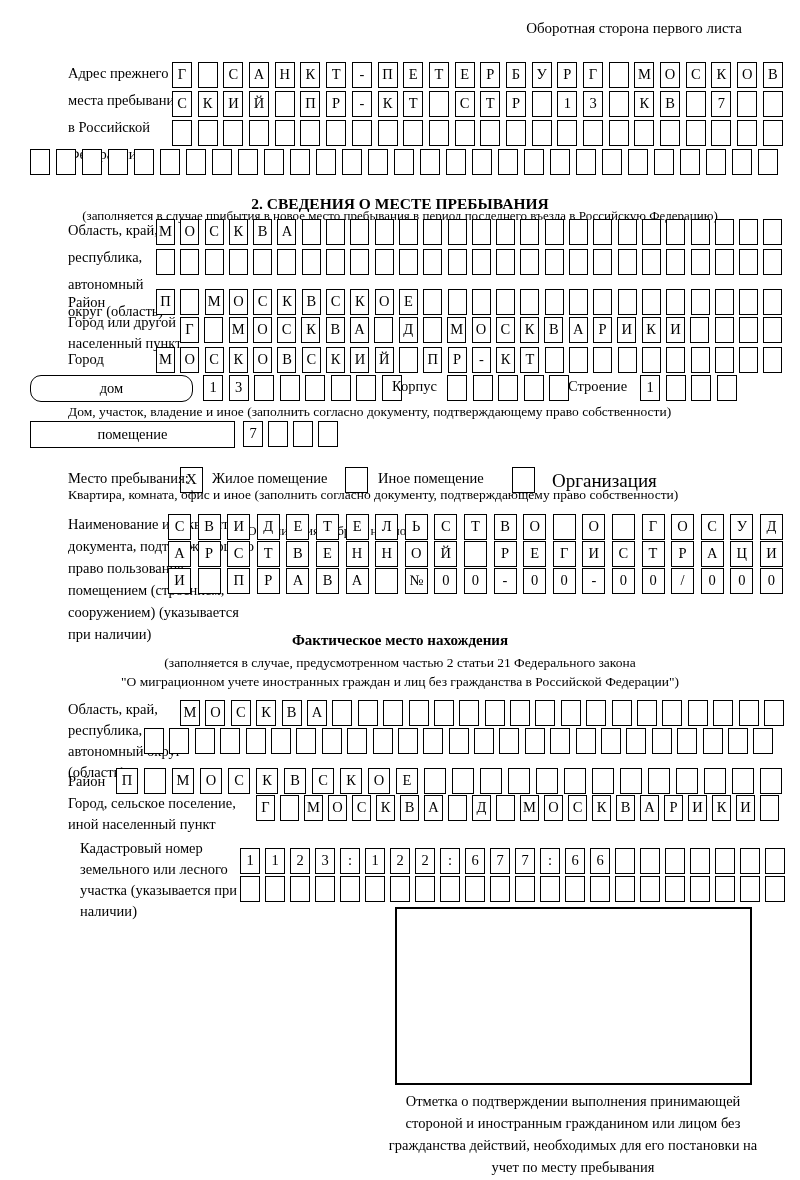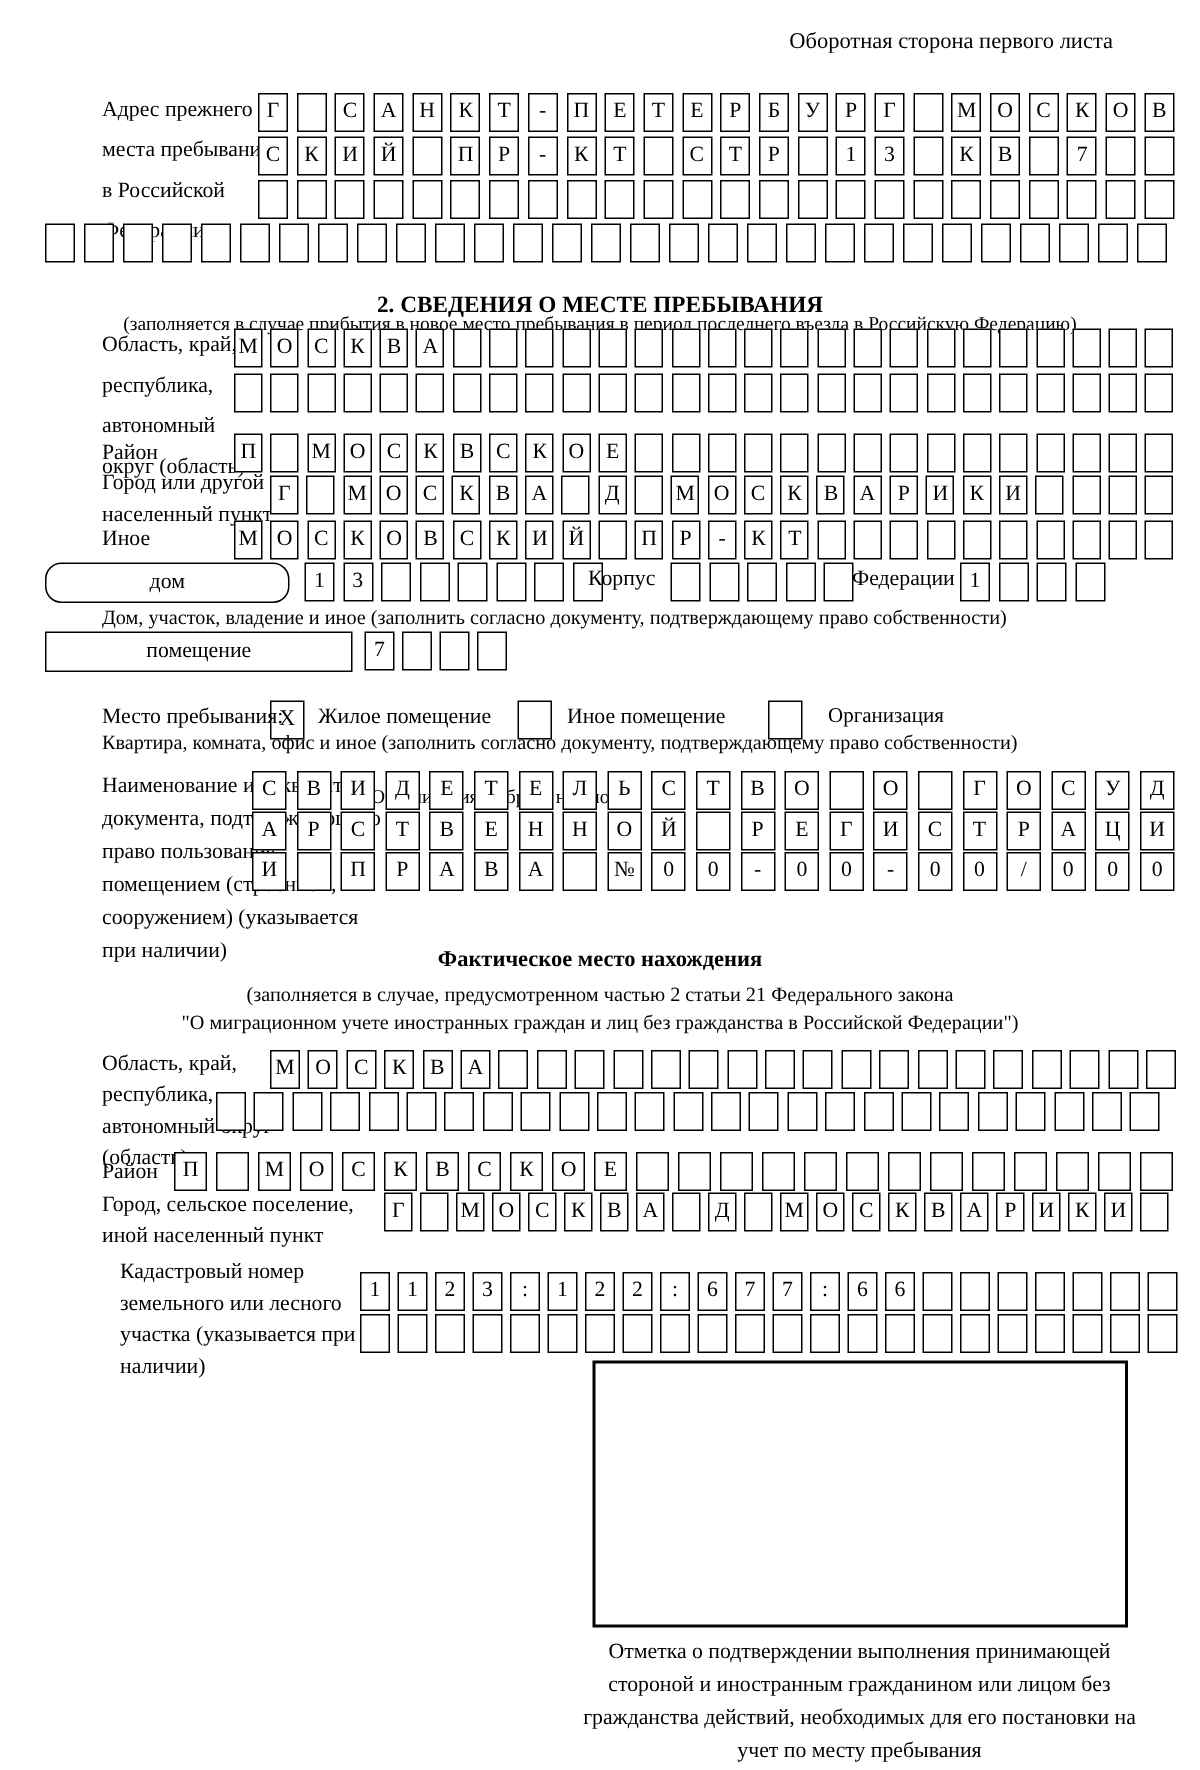--- a/index.html
+++ b/index.html
@@ -272,21 +272,21 @@
     <span class="cell">Р</span>
     <span class="cell">И</span>
     <span class="cell">К</span>
     <span class="cell">И</span>
     <span class="cell"></span>
     <span class="cell"></span>
     <span class="cell"></span>
     <span class="cell"></span>
   </div>
 
-<div class="abs lbl" style="left:68px;top:346px;">Иное</div>
+<div class="abs lbl" style="left:68px;top:346px;">Город</div>
 <div class="cellrow r26" style="left:156px;top:347px;">
     <span class="cell">М</span>
     <span class="cell">О</span>
     <span class="cell">С</span>
     <span class="cell">К</span>
     <span class="cell">О</span>
     <span class="cell">В</span>
     <span class="cell">С</span>
     <span class="cell">К</span>
     <span class="cell">И</span>
@@ -321,21 +321,21 @@
     <span class="cell"></span>
   </div>
 <div class="abs" style="left:392px;top:378px;font-size:14.5px;">Корпус</div>
 <div class="cellrow r5k" style="left:447px;top:375px;">
     <span class="cell"></span>
     <span class="cell"></span>
     <span class="cell"></span>
     <span class="cell"></span>
     <span class="cell"></span>
   </div>
-<div class="abs" style="left:568px;top:378px;font-size:14.5px;">Федерации</div>
+<div class="abs" style="left:568px;top:378px;font-size:14.5px;">Строение</div>
 <div class="cellrow r4s" style="left:640px;top:375px;">
     <span class="cell">1</span>
     <span class="cell"></span>
     <span class="cell"></span>
     <span class="cell"></span>
   </div>
 <div class="abs" style="left:68px;top:404px;font-size:13.5px;">Дом, участок, владение и иное (заполнить согласно документу, подтверждающему право собственности)</div>
 
 <div class="abs lblbox" style="left:30px;top:421px;width:205px;">помещение</div>
 <div class="cellrow r4a" style="left:243px;top:421px;">
@@ -345,21 +345,21 @@
     <span class="cell"></span>
   </div>
 <div class="abs" style="left:68px;top:450px;font-size:13.5px;margin-top:37px;">Квартира, комната, офис и иное (заполнить согласно документу, подтверждающему право собственности)</div>
 
 <div class="abs" style="left:68px;top:470px;font-size:14.5px;">Место пребывания:</div>
 <span class="chk" style="left:180px;top:467px;">X</span>
 <div class="abs" style="left:212px;top:470px;font-size:14.5px;">Жилое помещение</div>
 <span class="chk" style="left:345px;top:467px;"></span>
 <div class="abs" style="left:378px;top:470px;font-size:14.5px;">Иное помещение</div>
 <span class="chk" style="left:512px;top:467px;"></span>
-<div class="abs" style="left:552px;top:470px;font-size:14px;">Организация</div>
+<div class="abs" style="left:552px;top:470px;font-size:19px;">Организация</div>
 <div class="abs note" style="left:243px;top:492px;">(Организация выбрать нужное)</div>
 
 <div class="abs" style="left:68px;top:513px;width:190px;font-size:14.5px;line-height:22px;">Наименование и реквизиты документа, подтверждающего право пользования помещением (строением, сооружением) (указывается при наличии)</div>
 <div class="cellrow r21d" style="left:168px;top:514px;">
     <span class="cell">С</span>
     <span class="cell">В</span>
     <span class="cell">И</span>
     <span class="cell">Д</span>
     <span class="cell">Е</span>
     <span class="cell">Т</span>

